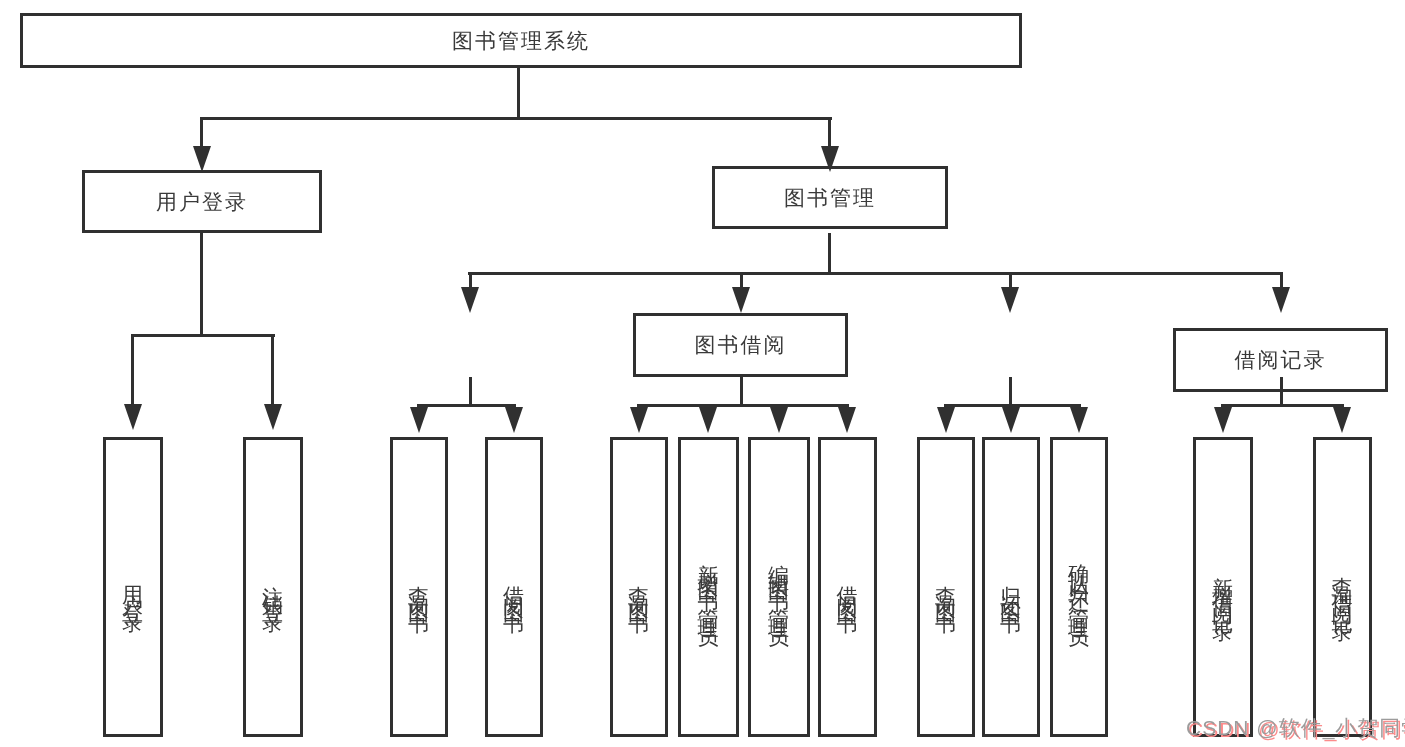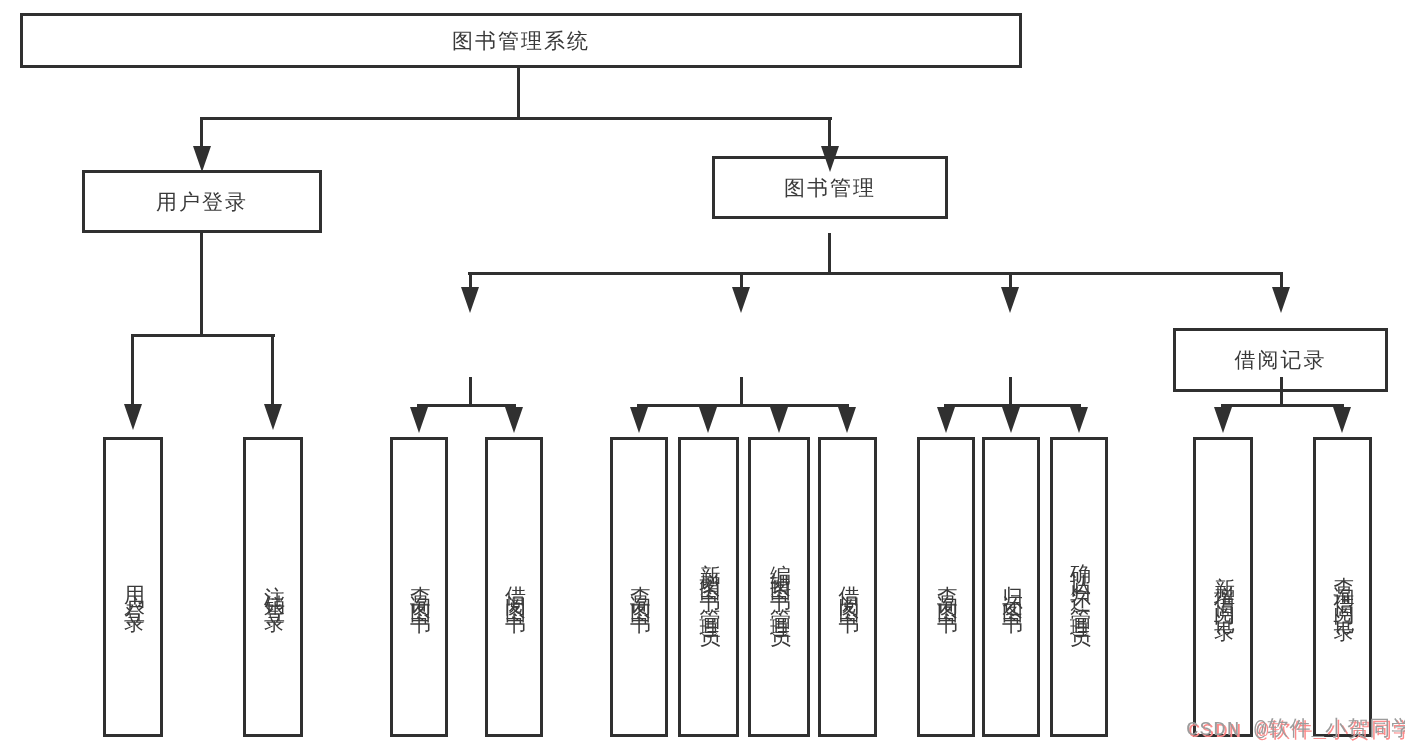--- a/index.html
+++ b/index.html
@@ -1,18 +1,18 @@
 <!DOCTYPE html>
 <html><head>
 <meta charset="utf-8">
 <style>
   html,body{margin:0;padding:0;background:#fff;}
   .canvas{
     position:relative;width:1405px;height:746px;background:#fff;overflow:hidden;
-    font-family:Liberation Mono, monospace;color:#3a3a3a;
+    font-family:Liberation Sans, sans-serif;color:#3a3a3a;
   }
   .box{
     position:absolute;box-sizing:border-box;border:3px solid #303030;background:#fff;
     display:flex;align-items:center;justify-content:center;
   }
   .box.h{font-size:21px;letter-spacing:2px;}
   .box.v{
     writing-mode:vertical-rl;text-orientation:mixed;
     font-size:21px;letter-spacing:9px;line-height:1;
   }
@@ -29,22 +29,23 @@
   }
 </style>
 </head>
 <body>
 
 <div class="canvas">
 
   <div class="box h" style="left:20px;top:13px;width:1002px;height:55px;">图书管理系统</div>
 
   <div class="box h" style="left:82px;top:170px;width:240px;height:63px;">用户登录</div>
-  <div class="box h" style="left:712px;top:156px;width:236px;height:63px;">图书管理</div>
+  <div class="box h" style="left:712px;top:166px;width:236px;height:63px;">图书管理</div>
 
+  <div class="box h" style="left:633px;top:313px;width:215px;height:64px;">图书借阅</div>
   <div class="box h" style="left:1173px;top:328px;width:215px;height:64px;">借阅记录</div>
 
   <div class="box v" style="left:103px;top:437px;width:60px;height:300px;">用户登录</div>
   <div class="box v" style="left:243px;top:437px;width:60px;height:300px;">注销登录</div>
 
   <div class="box v" style="left:390px;top:437px;width:58px;height:300px;">查询图书</div>
   <div class="box v" style="left:485px;top:437px;width:58px;height:300px;">借阅图书</div>
 
   <div class="box v" style="left:610px;top:437px;width:58px;height:300px;">查询图书</div>
   <div class="box v" style="left:678px;top:437px;width:61px;height:300px;">新增图书（管理员）</div>

